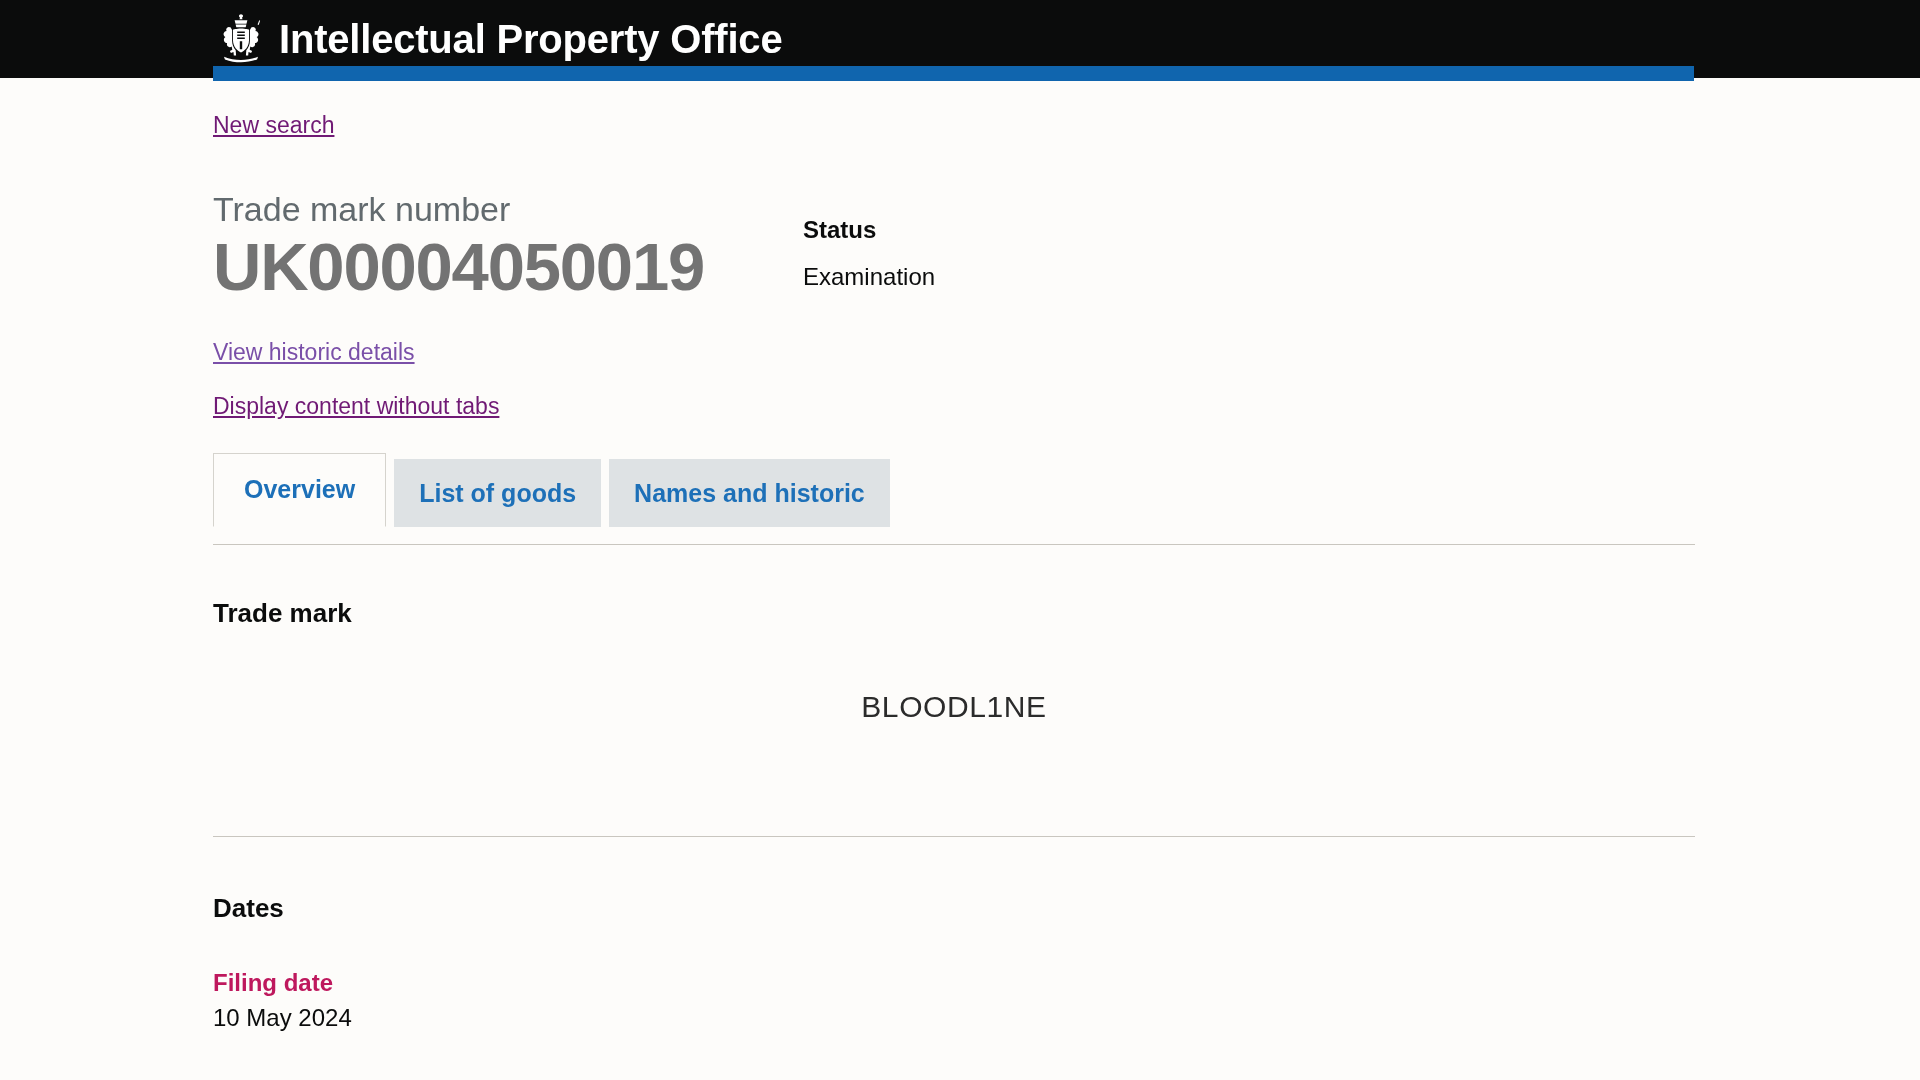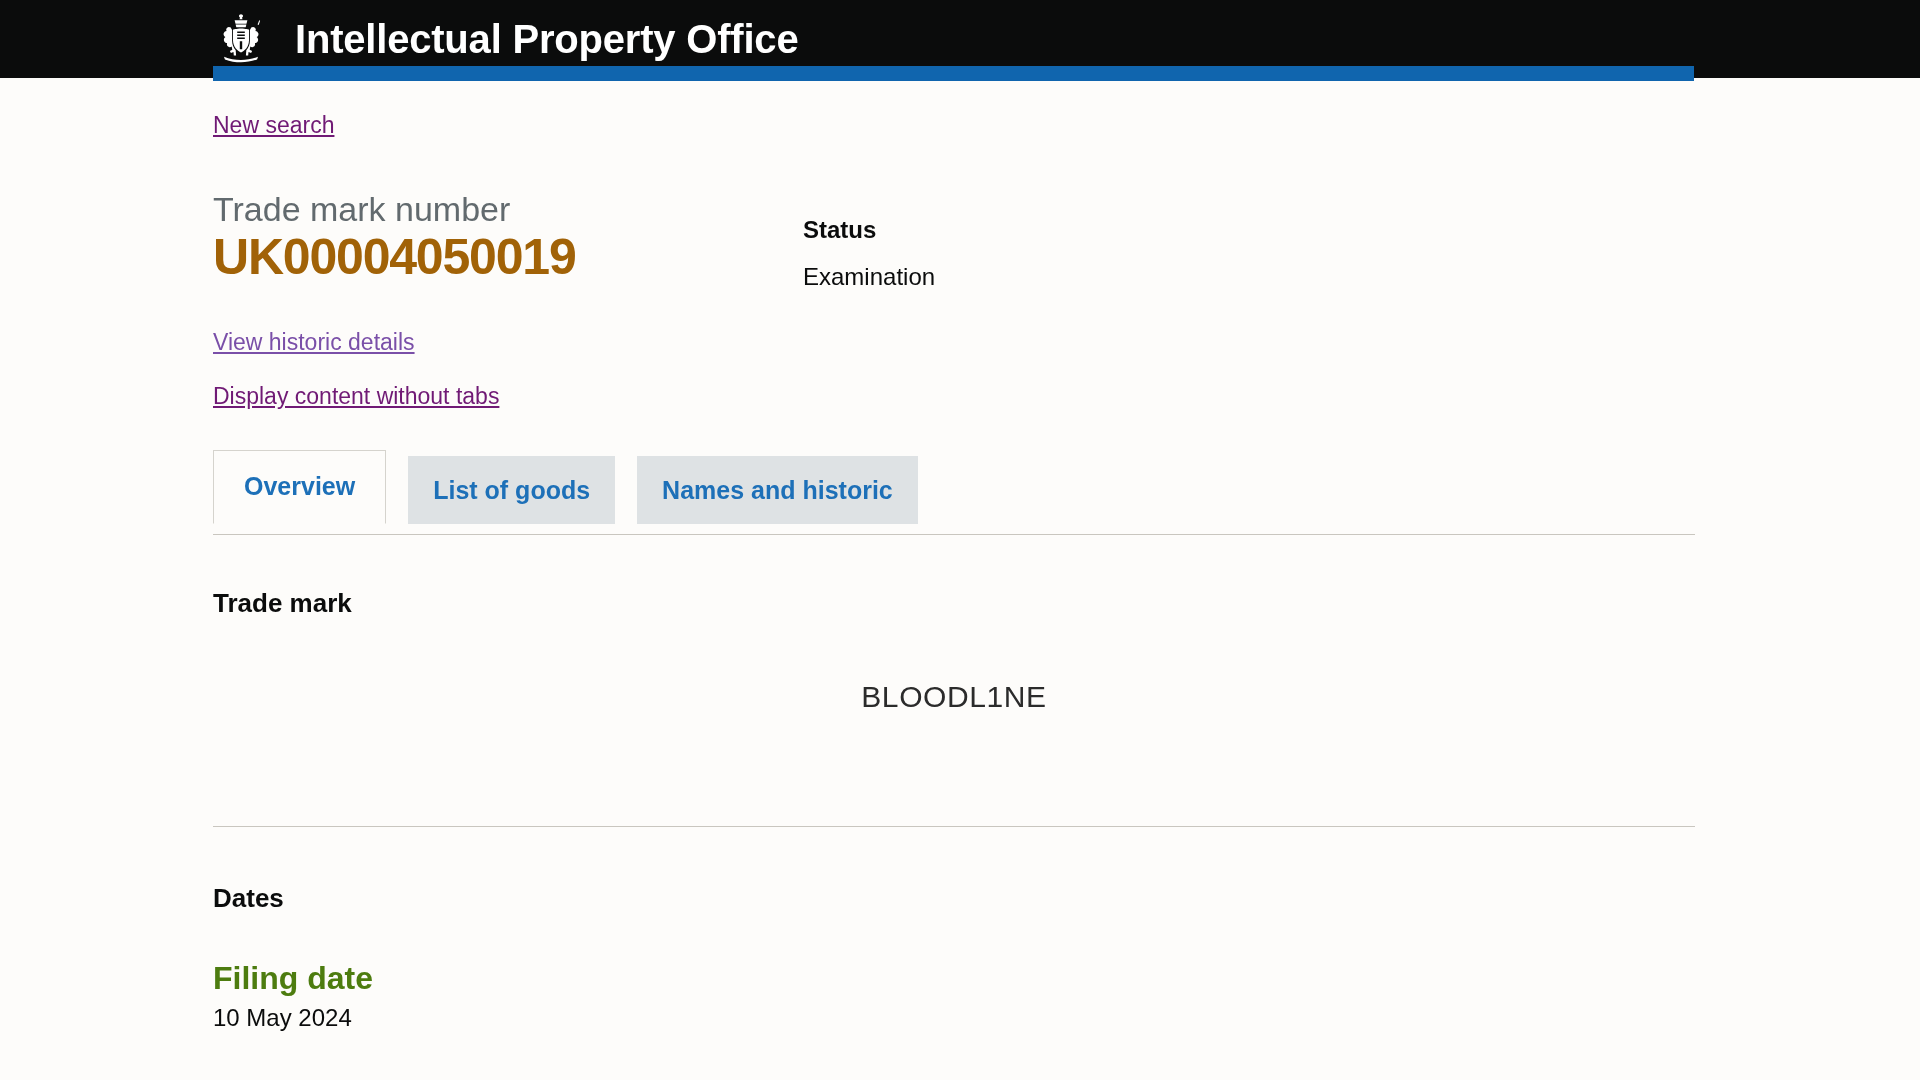--- a/index.html
+++ b/index.html
@@ -26,21 +26,20 @@
     height: 78px;
     background: #0b0c0c;
     display: flex;
     align-items: center;
   }
   .brand {
     display: flex;
     align-items: center;
     margin-left: 213px;
     height: 78px;
-    gap: 16px;
   }
   .crest {
     width: 56px;
     height: 54px;
     flex: 0 0 auto;
     display: block;
   }
   .brand-title {
     color: #ffffff;
     font-size: 40px;
@@ -95,26 +94,26 @@
     width: 590px;
     flex: 0 0 auto;
   }
   .tm-label {
     font-size: 34px;
     color: #626a6e;
     line-height: 1.08;
     font-weight: 400;
   }
   .tm-value {
-    font-size: 50px;
+    font-size: 67px;
     font-weight: 700;
     letter-spacing: -1.2px;
     line-height: 1.1;
     margin-top: 2px;
-    color: #a16207;
+    color: #737373;
   }
   .status-col {
     padding-top: 24px;
   }
   .status-label {
     font-size: 24px;
     font-weight: 700;
     line-height: 1.25;
     color: #0b0c0c;
   }
@@ -133,23 +132,22 @@
   .tabs-wrap {
     margin-top: 37px;
     position: relative;
     height: 90px;
   }
   .tab-list {
     display: flex;
     align-items: flex-end;
     position: absolute;
     left: 0;
-    bottom: 11px;
+    bottom: 18px;
     z-index: 2;
-    gap: 14px;
   }
   .tab {
     font-size: 25px;
     font-weight: 700;
     color: #1d70b8;
     padding: 18px 24px 18px 24px;
     background: #dee2e4;
     border: 1px solid transparent;
     margin-right: 8px;
     line-height: 1.2;
@@ -201,23 +199,23 @@
     width: 1482px;
     height: 1px;
     background: #c9c6bf;
     margin-top: 36px;
   }
 
   .dates-heading { margin-top: 56px; }
 
   .field-block { margin-top: 44px; }
   .field-label {
-    font-size: 32px;
-    font-weight: 700;
-    color: #4d7c0f;
+    font-size: 24px;
+    font-weight: 700;
+    color: #be185d;
     line-height: 1.25;
   }
   .field-value {
     font-size: 24px;
     font-weight: 400;
     color: #0b0c0c;
     line-height: 1.35;
     margin-top: 4px;
   }
 </style>

